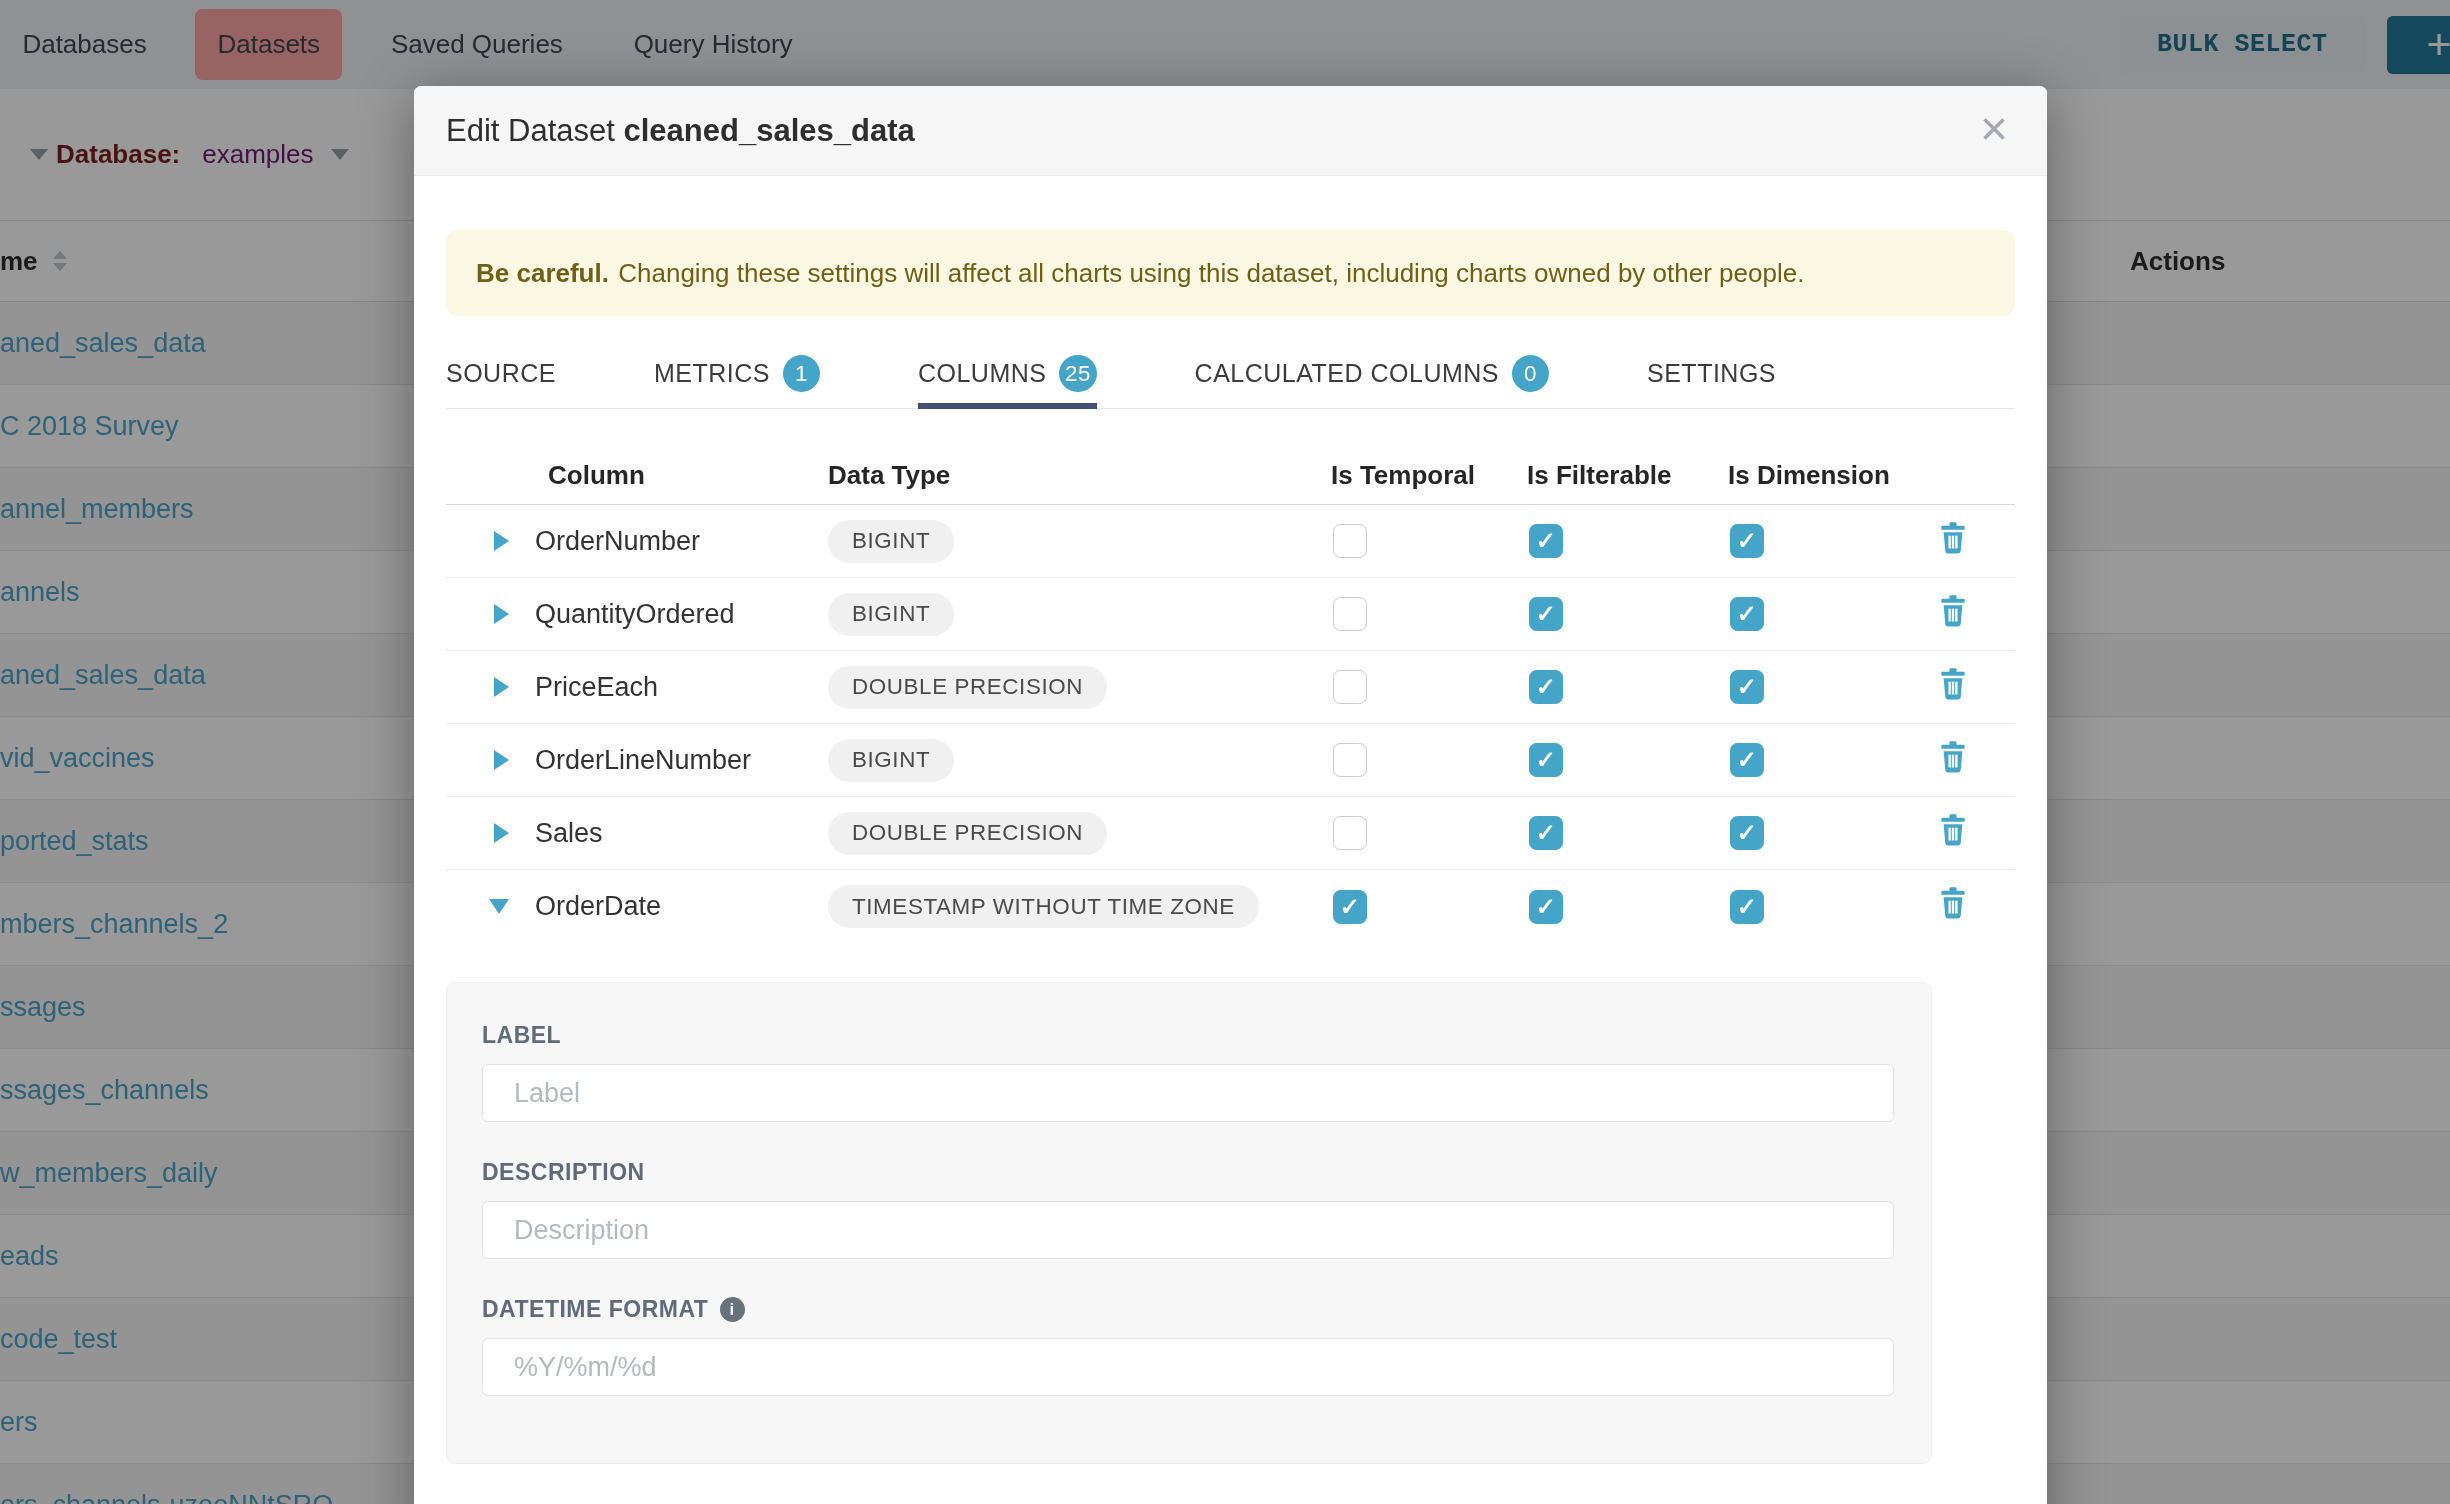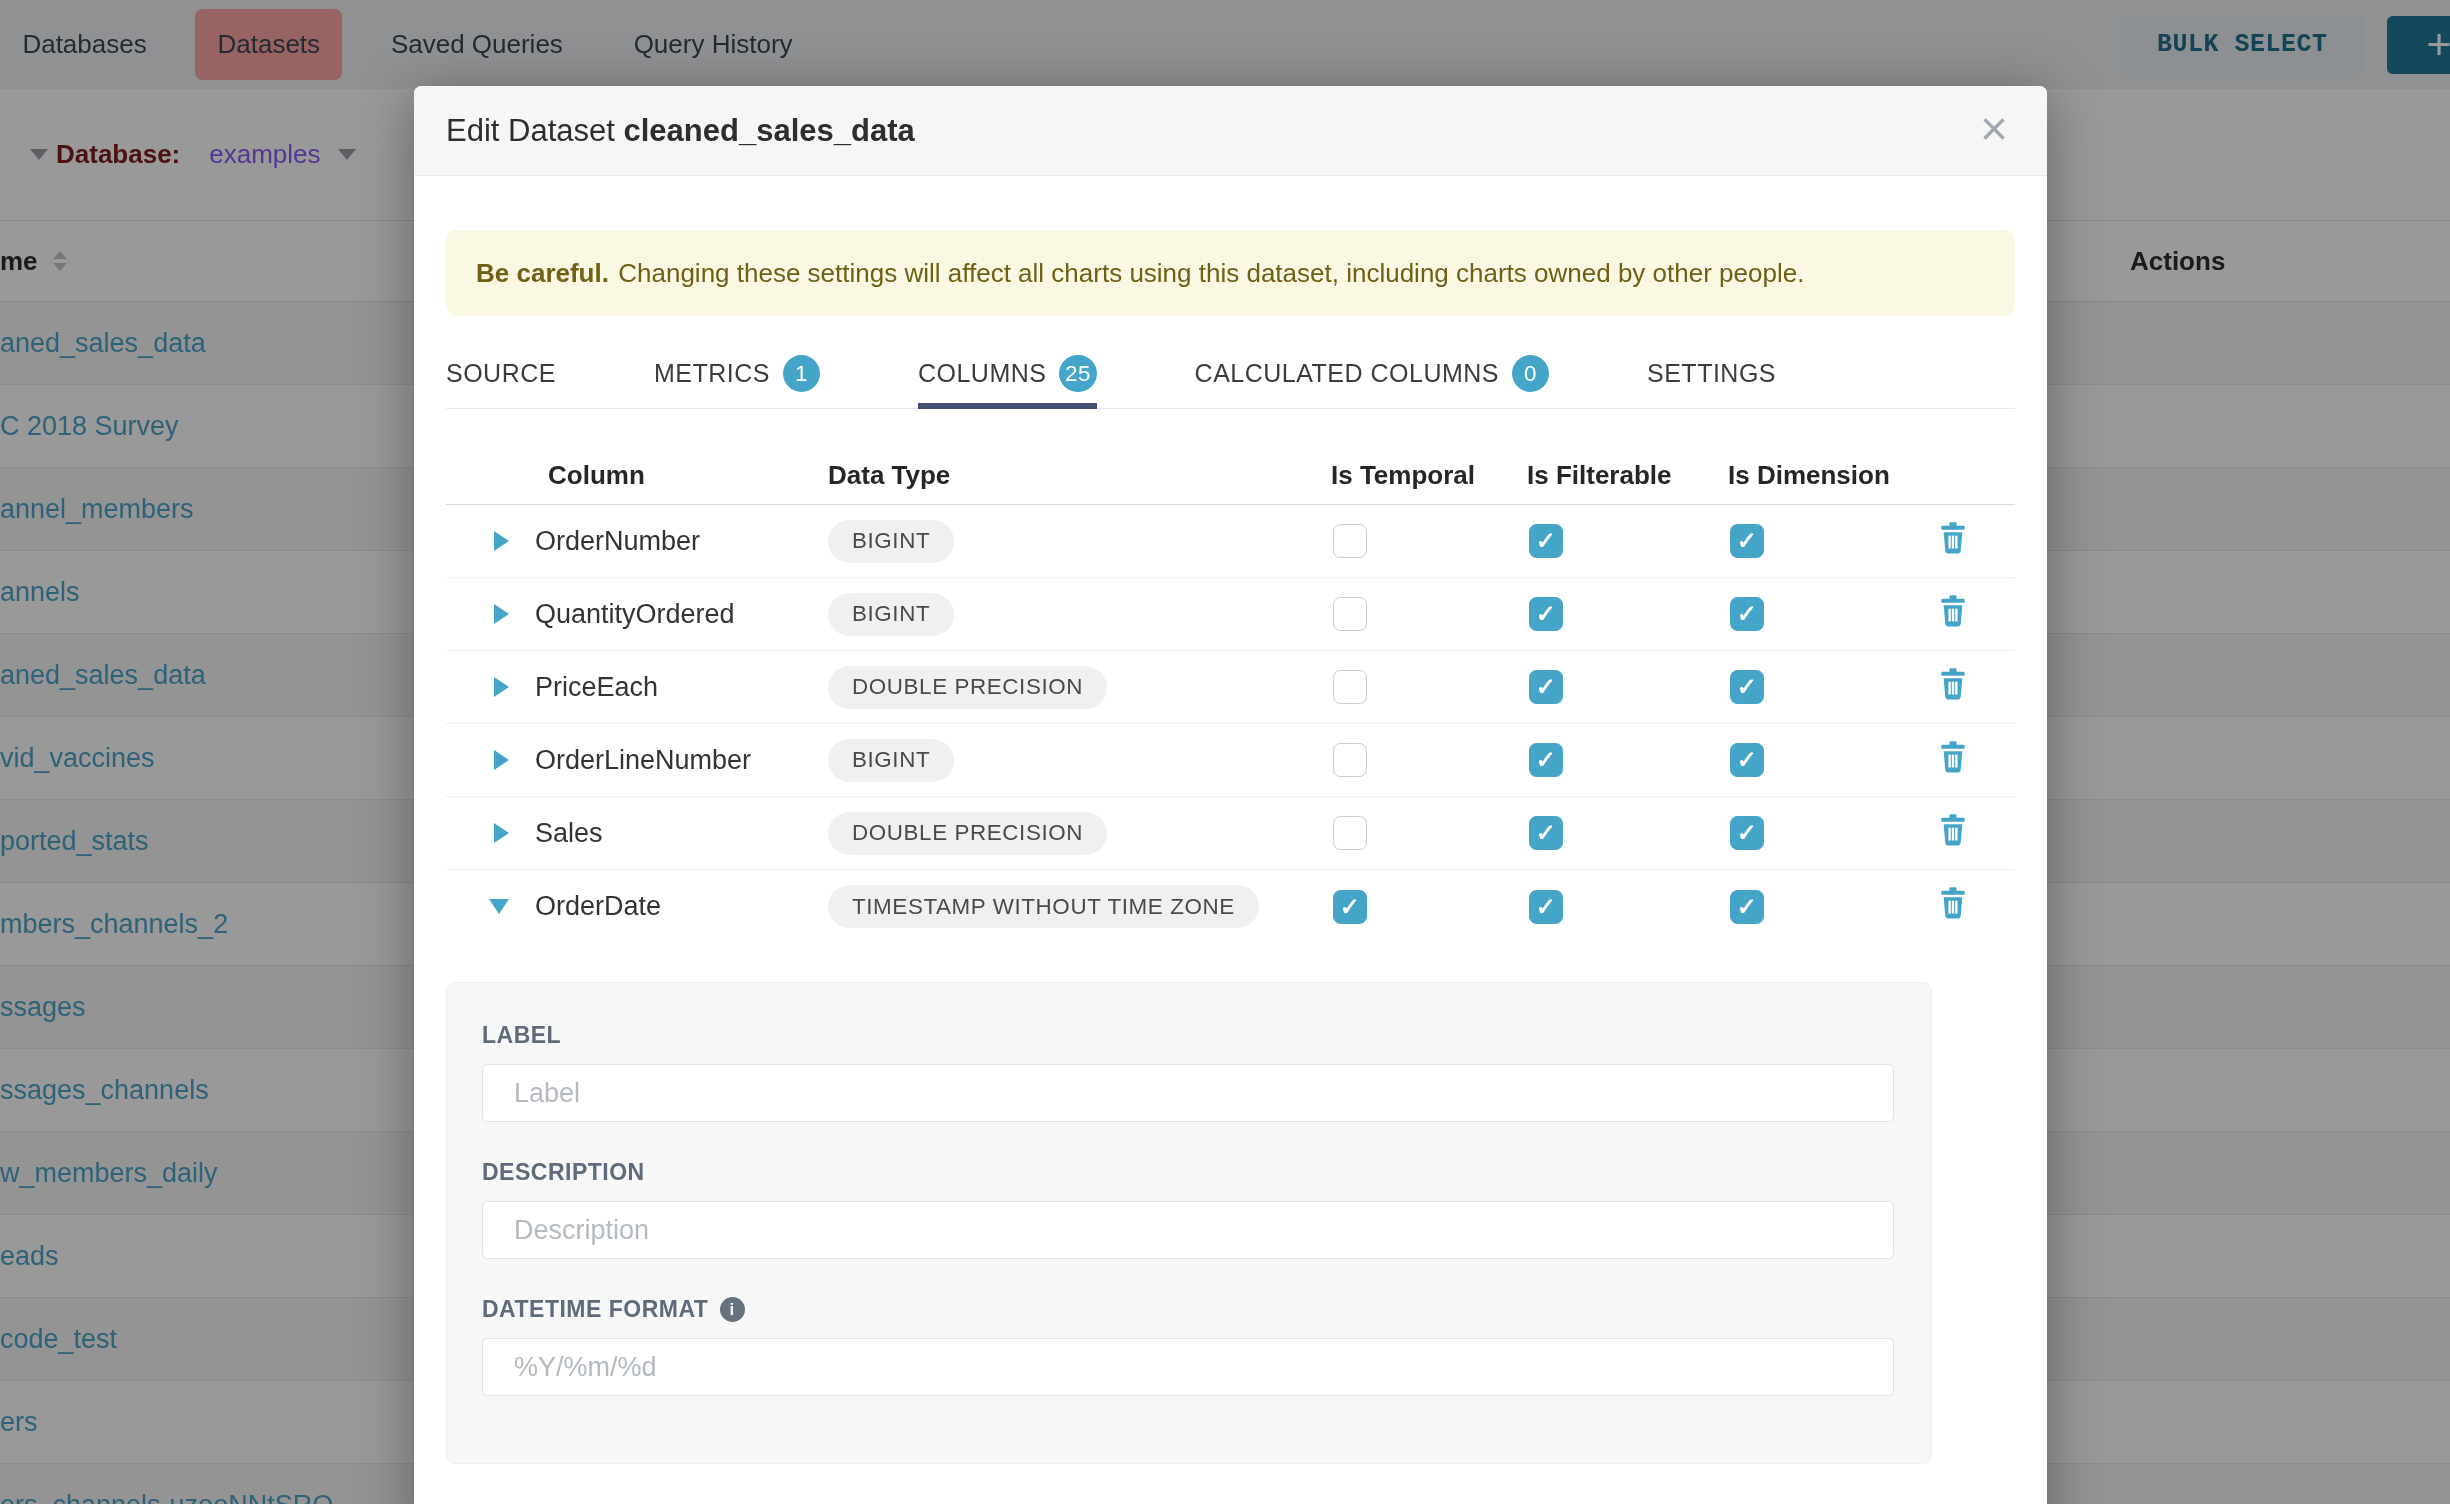--- a/index.html
+++ b/index.html
@@ -18,21 +18,21 @@
               display:flex; align-items:center; font-family:Liberation Mono, monospace; }
   .add-btn { height:58px; width:104px; margin-right:-41px; background:var(--add-btn-bg); color:#fff;
              font-size:43px; border:none; border-radius:5.6px; display:flex; align-items:center;
              justify-content:center; font-family:inherit; }
 
   .filter-bar { height:131px; display:flex; align-items:center; position:relative; background:#fff; }
   .caret-down { width:0; height:0; border-left:9.3px solid transparent; border-right:9.3px solid transparent;
                 border-top:11.2px solid #99A1A9; display:inline-block; }
   .filter-caret-left { position:absolute; left:30px; }
   .db-label { margin-left:56px; font-size:26px; font-weight:bold; color:#7f1d1d; }
-  .db-value { margin-left:29px; font-size:26px; color:#8b5cf6; }
+  .db-value { margin-left:22px; font-size:26px; color:#701a75; }
   .db-caret { margin-left:17px; }
 
   .bg-thead { height:82px; border-top:0.9px solid #E2E2E2; border-bottom:0.9px solid #E2E2E2;
               display:flex; align-items:center; position:relative; background:#fff; }
   .bg-name-header { font-size:26px; font-weight:bold; color:#2E2E2E; }
   .sort-icon { position:absolute; left:53px; display:flex; flex-direction:column; gap:4.7px; }
   .sort-icon i { display:block; width:0; height:0; border-left:7.5px solid transparent; border-right:7.5px solid transparent; }
   .sort-up { border-bottom:8.4px solid #C2C8CE; }
   .sort-down { border-top:8.4px solid #C2C8CE; }
   .bg-actions-header { position:absolute; left:2130px; font-size:26px; font-weight:bold; color:#2E2E2E; }

